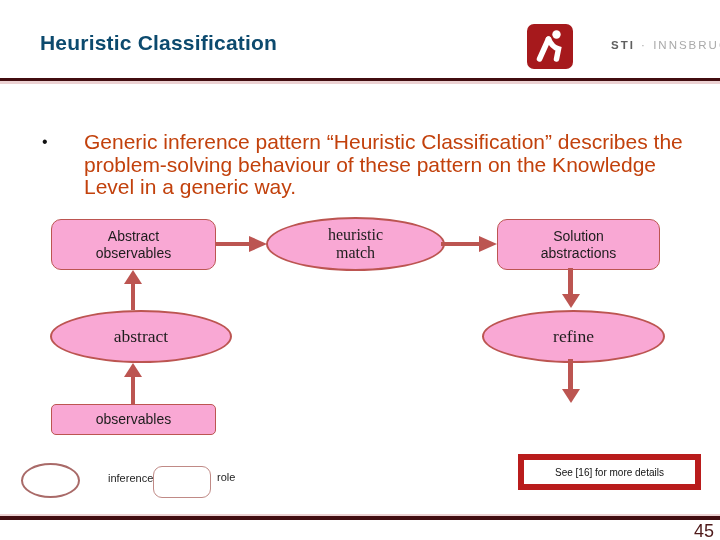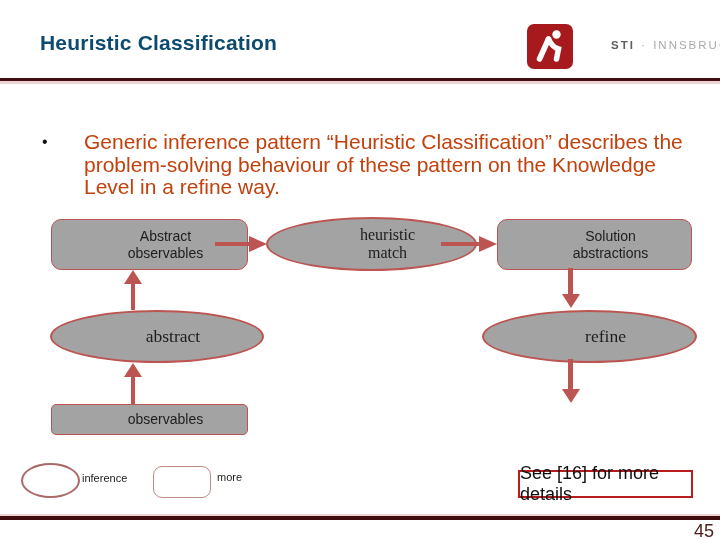--- a/index.html
+++ b/index.html
@@ -17,42 +17,42 @@
   .rule{position:absolute;left:0;width:720px;}
   .rule.hdr-dark{top:78px;height:3px;background:#420d10;}
   .rule.hdr-pink{top:81px;height:3px;background:#ecd2d3;}
   .rule.ftr-pink{top:514px;height:2px;background:#ecd2d3;}
   .rule.ftr-dark{top:516px;height:4px;background:#420d10;}
   
   .bullet-marker{position:absolute;left:42px;top:133px;font-size:16px;color:#111;}
   .bullet-text{position:absolute;left:68px;top:131px;width:600px;font-size:21px;line-height:22.5px;color:#c2410c;margin-left:16px;}
   
   .shape{position:absolute;display:flex;align-items:center;justify-content:center;
-         text-align:center;white-space:pre-line;background:#a3a3a3;color:#1d1d1d;padding-left:32px;}
+         text-align:center;white-space:pre-line;background:#f9a8d4;color:#1d1d1d;}
   .rbox{border:1.5px solid #bc5551;border-radius:10px;font-size:14px;line-height:17px;}
   .rbox.small{border-radius:5px;height:29px;}
   .ell{border:2px solid #bc5551;border-radius:50%;font-family:"Liberation Serif",serif;}
   
   .shaft-h{position:absolute;height:4px;background:#bc5551;}
   .shaft-v{position:absolute;width:4.5px;background:#bc5551;}
   .head-right{position:absolute;width:0;height:0;border-top:8px solid transparent;
               border-bottom:8px solid transparent;border-left:18px solid #bc5551;}
   .head-up{position:absolute;width:0;height:0;border-left:9px solid transparent;
            border-right:9px solid transparent;border-bottom:14px solid #bc5551;}
   .head-down{position:absolute;width:0;height:0;border-left:9px solid transparent;
              border-right:9px solid transparent;border-top:14px solid #bc5551;}
   
   .legend-ell{position:absolute;left:21px;top:463px;width:55px;height:31px;border:2px solid #a96a68;border-radius:50%;background:#fff;}
   .legend-rect{position:absolute;left:153px;top:466px;width:56px;height:30px;border:1.5px solid #c08a86;border-radius:9px;background:#fff;}
   .legend-label{position:absolute;font-size:11px;color:#1d1d1d;}
-  .legend-label.inf{left:74px;top:472px;padding-left:8px;}
+  .legend-label.inf{left:100px;top:472px;padding-left:8px;}
   .legend-label.role{left:217px;top:471px;}
   
-  .note-box{position:absolute;left:518px;top:470px;width:171px;height:24px;border:2px solid #b91c1c;
-            display:flex;align-items:center;justify-content:center;font-size:18px;color:#111;background:#fff;}
+  .note-box{position:absolute;left:518px;top:454px;width:171px;height:24px;border:6px solid #b91c1c;
+            display:flex;align-items:center;justify-content:center;font-size:10px;color:#111;background:#fff;}
   .page-num{position:absolute;right:6px;top:521px;font-size:18px;color:#4e1a1a;}
 </style>
 </head>
 <body>
 
 <div class="slide">
 
   <div class="title">Heuristic Classification</div>
 
   <div class="logo-mark">
@@ -68,21 +68,21 @@
     <span class="city">INNSBRUCK</span>
   </div>
 
   <div class="rule hdr-dark"></div>
   <div class="rule hdr-pink"></div>
 
   <div class="bullet-marker">•</div>
   <div class="bullet-text">
     <div>Generic inference pattern “Heuristic Classification” describes the</div>
     <div>problem-solving behaviour of these pattern on the Knowledge</div>
-    <div>Level in a refine way.</div>
+    <div>Level in a generic way.</div>
   </div>
 
   <div class="shape rbox" style="left:51px;top:219px;width:163px;height:49px;">Abstract
 observables</div>
   <div class="shape ell" style="left:266px;top:217px;width:175px;height:50px;font-size:16px;line-height:18.5px;">heuristic
 match</div>
   <div class="shape rbox" style="left:497px;top:219px;width:161px;height:49px;">Solution
 abstractions</div>
 
   <div class="shaft-h" style="left:215px;top:242px;width:34px;"></div>
@@ -99,21 +99,21 @@
 
   <div class="shaft-v" style="left:568px;top:268px;height:27px;"></div>
   <div class="head-down" style="left:562px;top:294px;"></div>
   <div class="shape ell" style="left:482px;top:310px;width:179px;height:49px;font-size:17.5px;text-align:right;">refine</div>
   <div class="shaft-v" style="left:568px;top:359px;height:31px;"></div>
   <div class="head-down" style="left:562px;top:389px;"></div>
 
   <div class="legend-ell"></div>
   <div class="legend-label inf">inference</div>
   <div class="legend-rect"></div>
-  <div class="legend-label role">more</div>
+  <div class="legend-label role">role</div>
 
   <div class="note-box">See [16] for more details</div>
 
   <div class="rule ftr-pink"></div>
   <div class="rule ftr-dark"></div>
   <div class="page-num">45</div>
 
 </div>
 
 </body></html>

